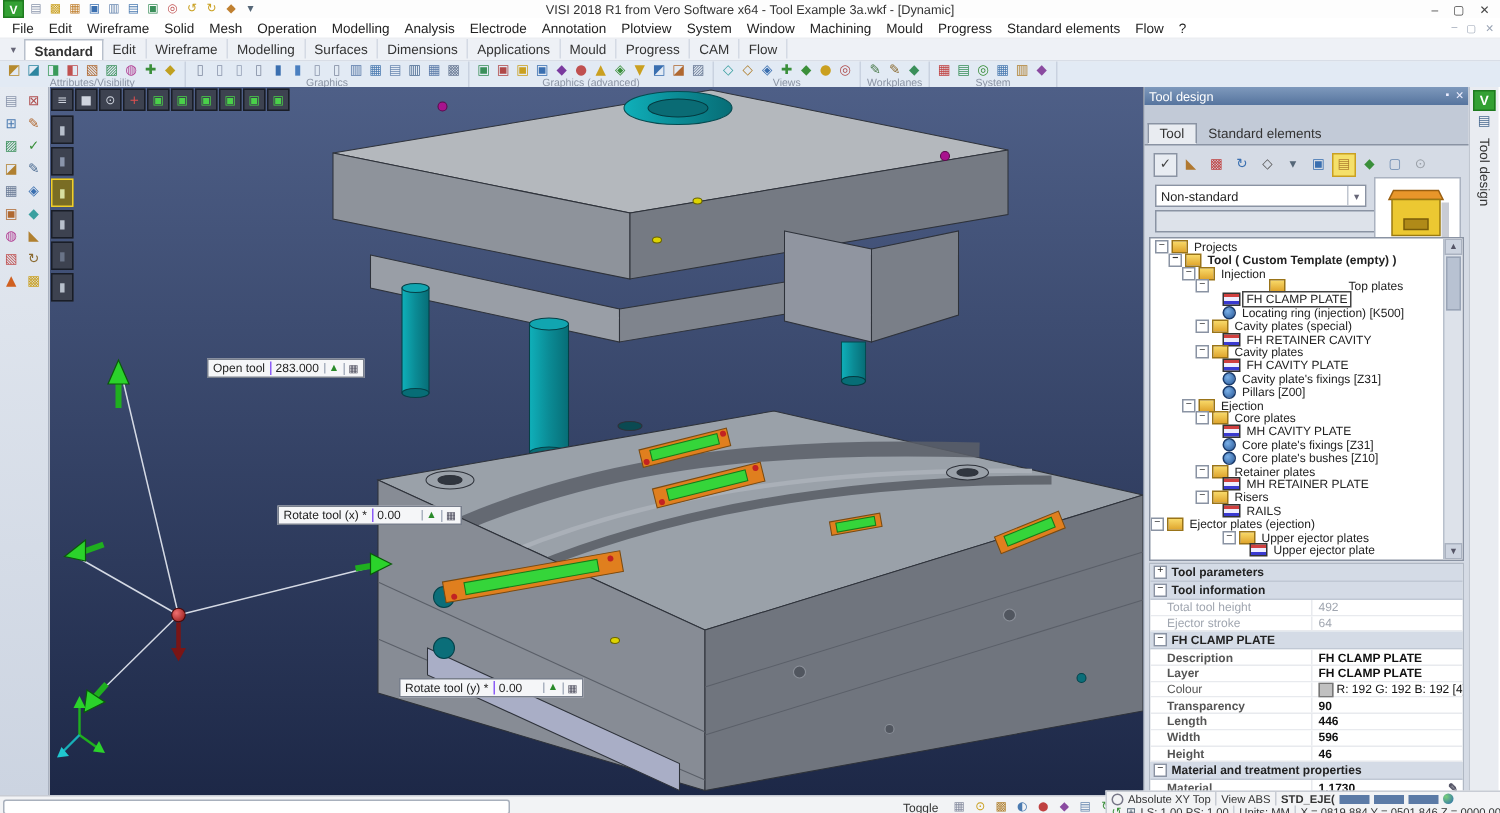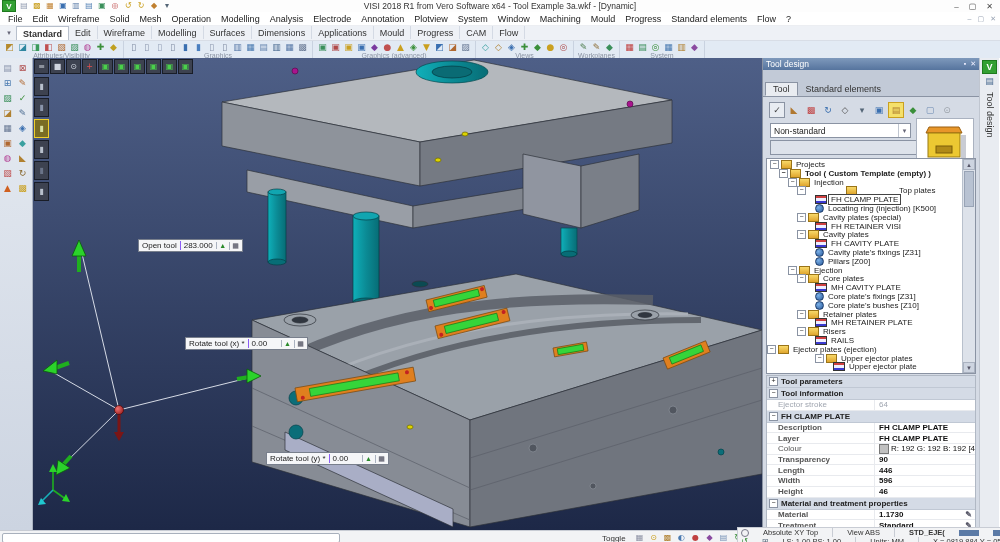--- a/index.html
+++ b/index.html
@@ -111,21 +111,21 @@
   
   .statusbar{height:14px;background:#f2f3f5;border-top:1px solid #c8ccd4;position:relative;}
   .sb-input{position:absolute;left:2px;top:2px;width:336px;height:8px;background:#fff;
             border:1px solid #a8b0bc;border-radius:2px;}
   .sb-toggle{position:absolute;left:602px;top:3px;font-size:8px;color:#333;}
   .sb-icons{position:absolute;left:634px;top:1px;display:flex;gap:3px;}
   .sb-icons .ib{width:11px;height:11px;}
   .sb-icons .ig{font-size:8px;}
   .status-right{position:absolute;right:0;top:-4px;width:262px;height:18px;background:#f2f3f5;
                 border-left:1px solid #c8ccd4;border-top:1px solid #c8ccd4;font-size:7.5px;color:#333;z-index:5;}
-  .sr-row{height:9px;display:flex;align-items:center;gap:14px;padding:0 3px;white-space:nowrap;}
+  .sr-row{height:9px;display:flex;align-items:center;gap:3px;padding:0 3px;white-space:nowrap;}
   .sr-sep{border-left:1px solid #c8ccd4;align-self:stretch;}
   .blk{width:20px;height:6px;background:#5b7aa6;flex:none;}
   .globe{width:7px;height:7px;border-radius:50%;background:radial-gradient(circle at 30% 30%,#7ad07a,#2a6ab0);flex:none;}
   .mag{width:6px;height:6px;border:1px solid #778;border-radius:50%;position:relative;flex:none;}
   .bold{font-weight:bold;}
 </style>
 </head>
 <body>
 
 <div class="w">
@@ -772,21 +772,21 @@
               <div class="ti-c"></div>
               <span class="tlabel">Locating ring (injection) [K500]</span>
             </div>
             <div class="trow" style="padding-left: 30px;">
               <div class="texp">−</div>
               <div class="ti-f"></div>
               <span class="tlabel">Cavity plates (special)</span>
             </div>
             <div class="trow" style="padding-left: 48px;">
               <div class="ti-p"></div>
-              <span class="tlabel">FH RETAINER VISI</span>
+              <span class="tlabel">FH RETAINER CAVITY</span>
             </div>
             <div class="trow" style="padding-left: 30px;">
               <div class="texp">−</div>
               <div class="ti-f"></div>
               <span class="tlabel">Cavity plates</span>
             </div>
             <div class="trow" style="padding-left: 48px;">
               <div class="ti-p"></div>
               <span class="tlabel">FH CAVITY PLATE</span>
             </div>
@@ -854,20 +854,26 @@
             </div>
           </div>
         <div class="props" id="props">
             <div class="phead">
               <div class="psign">+</div>
               <span>Tool parameters</span>
             </div>
             <div class="phead">
               <div class="psign">−</div>
               <span>Tool information</span>
+            </div>
+            <div class="prow dim">
+              <div class="plabel">Total tool height</div>
+              <div class="pvalue">
+                <span>492</span>
+              </div>
             </div>
             <div class="prow dim">
               <div class="plabel">Ejector stroke</div>
               <div class="pvalue">
                 <span>64</span>
               </div>
             </div>
             <div class="phead">
               <div class="psign">−</div>
               <span>FH CLAMP PLATE</span>

